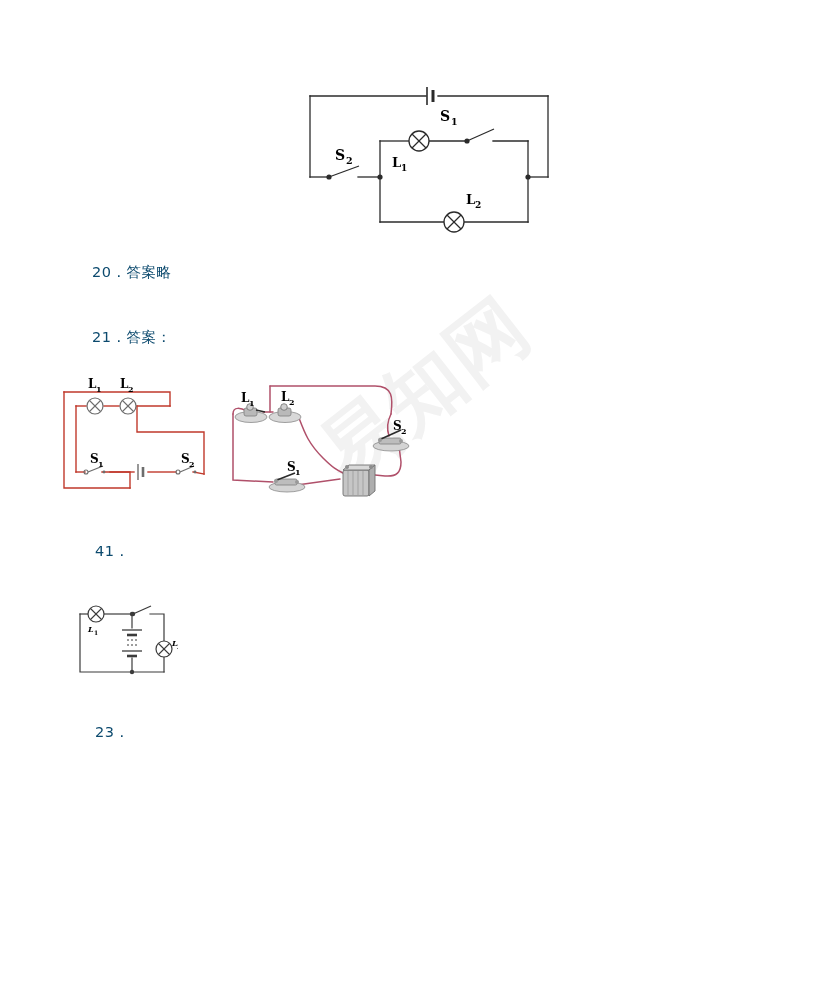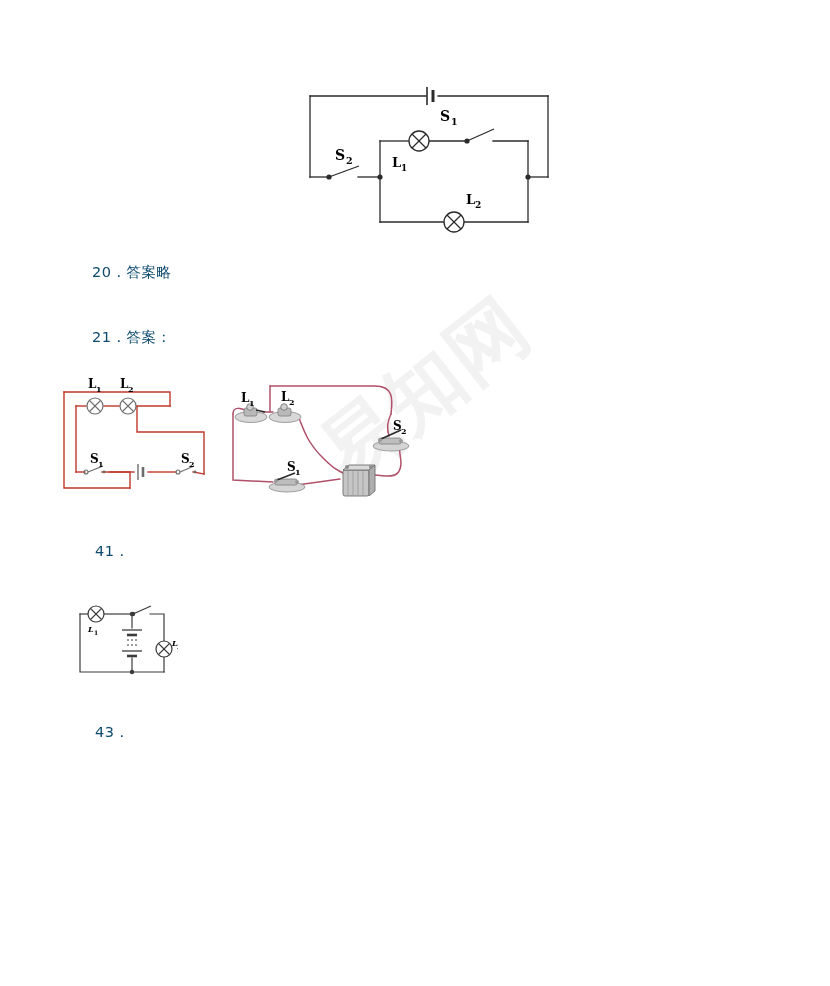--- a/index.html
+++ b/index.html
@@ -157,21 +157,21 @@
     <text class="lbl" x="112" y="105" font-size="13">L</text>
     <text class="lbl" x="121" y="109" font-size="9">1</text>
 
     <text class="lbl" x="186" y="142" font-size="13">L</text>
     <text class="lbl" x="195" y="146" font-size="9">2</text>
   </svg>
 
   <div class="qline" id="q20">20．答案略</div>
   <div class="qline" id="q21">21．答案：</div>
   <div class="qline" id="q22">41．</div>
-  <div class="qline" id="q23">43．</div>
+  <div class="qline" id="q23">23．</div>
 
   <svg class="fig" id="fig-red" viewBox="0 0 190 140">
 
     <g fill="none" stroke="#c0392b" stroke-width="1.4" stroke-linecap="square">
       <path d="M12 22 L12 118 L78 118"></path>
       <path d="M12 22 L118 22 L118 36"></path>
       <path d="M24 36 L24 102"></path>
       <path d="M24 36 L34 36"></path>
       <path d="M52 36 L67 36"></path>
       <path d="M85 36 L118 36"></path>

